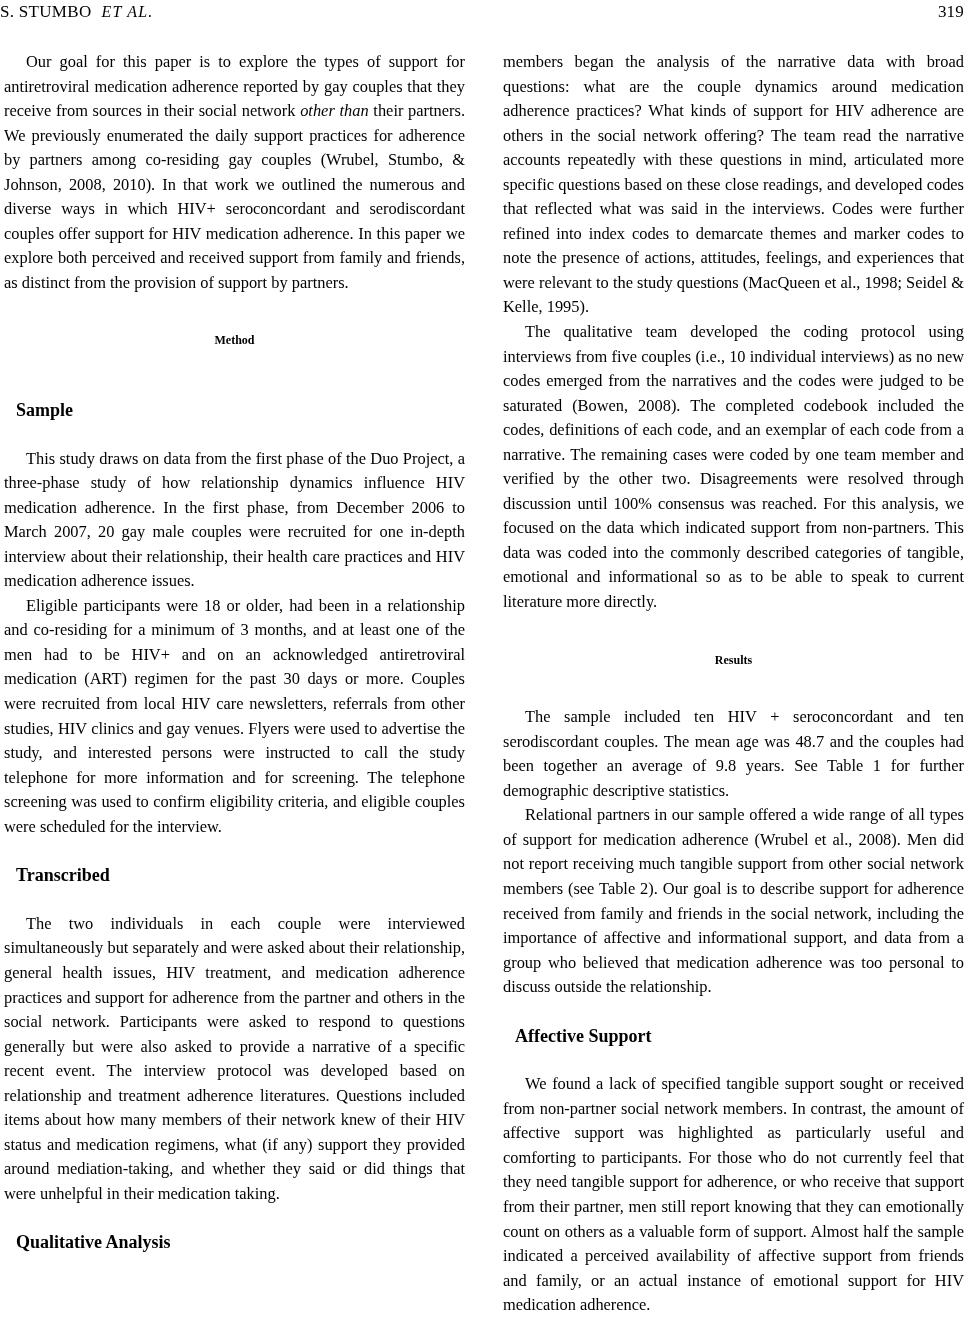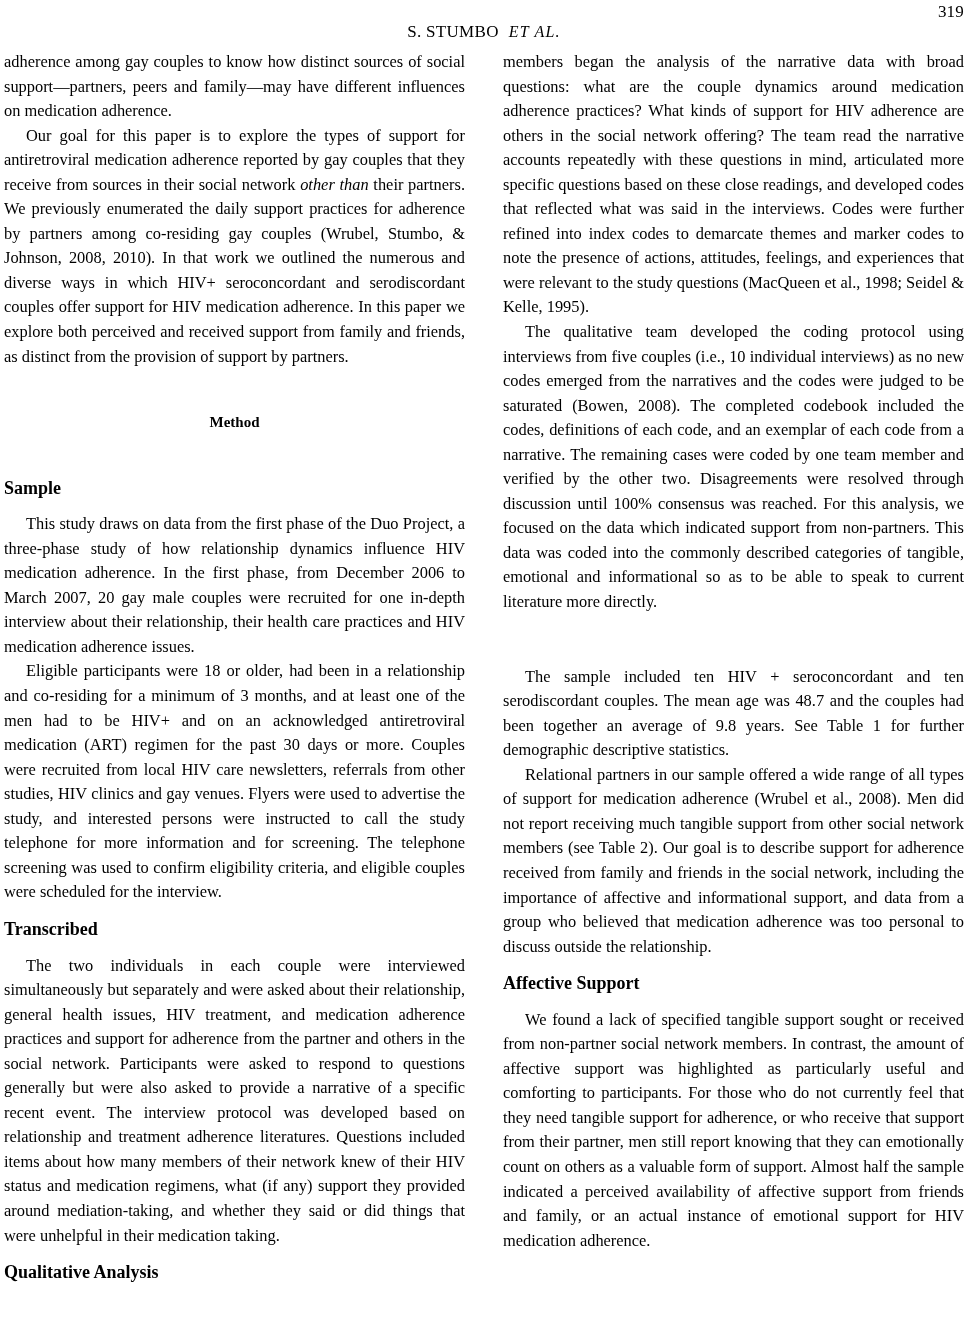--- a/index.html
+++ b/index.html
@@ -31,23 +31,21 @@
     width: 968px;
     height: 30px;
     font-size: 15.5px;
     letter-spacing: 0.2px;
   }
   .rh-title {
     position: absolute;
     left: 0;
     right: 0;
     top: 2px;
-    text-align: center;
     white-space: pre;
-    margin-top: 20px;
   }
   .rh-title .sc {
     font-variant: small-caps;
     font-size: 17px;
     letter-spacing: 0.3px;
   }
   .rh-title .etal {
     font-style: italic;
     font-variant: small-caps;
     font-size: 16px;
@@ -84,28 +82,28 @@
     text-align: justify;
     text-justify: inter-word;
     text-indent: 22px;
     hyphens: manual;
   }
   p.body.noindent {
     text-indent: 0;
   }
 
   h2.major {
-    margin: 16px;
-    font-size: 15px;
+    margin: 8px;
+    font-size: 12px;
     line-height: 24.55px;
     font-weight: bold;
     text-align: center;
   }
   h3.sub {
-    margin: 0;
+    margin: 12px;
     font-size: 18px;
     line-height: 24.55px;
     font-weight: bold;
     text-align: left;
   }
 
   
   .sp-major-before { height: 25px; }
   .sp-major-after  { height: 25px; }
   .sp-sub-before   { height: 12px; }
@@ -120,21 +118,20 @@
 
   <div class="running-head">
     <div class="rh-title"><span class="sc">S. STUMBO</span><span class="etal">ET AL.</span></div>
     <div class="rh-pageno">319</div>
   </div>
 
   <div class="columns">
 
     <div class="col">
 
-      <p class="body noindent">adherence among gay couples to know how distinct sources of social support—partners, peers and family—may have different influences on medication adherence.</p>
 
       <p class="body"><span>Our goal for this paper is to explore the types of support for antiretroviral medication adherence reported by gay couples that they receive from sources in their social network </span><span class="it">other than</span><span> their partners. We previously enumerated the daily support practices for adherence by partners among co-residing gay couples (Wrubel, Stumbo, &amp; Johnson, 2008, 2010). In that work we outlined the numerous and diverse ways in which HIV+ seroconcordant and serodiscordant couples offer support for HIV medication adherence. In this paper we explore both perceived and received support from family and friends, as distinct from the provision of support by partners.</span></p>
 
       <div class="sp-major-before"></div>
       <h2 class="major">Method</h2>
       <div class="sp-major-after"></div>
 
       <h3 class="sub">Sample</h3>
       <div class="sp-sub-after"></div>
 
@@ -152,20 +149,21 @@
 
     </div>
 
     <div class="col">
 
       <p class="body noindent">members began the analysis of the narrative data with broad questions: what are the couple dynamics around medication adherence practices? What kinds of support for HIV adherence are others in the social network offering? The team read the narrative accounts repeatedly with these questions in mind, articulated more specific questions based on these close readings, and developed codes that reflected what was said in the interviews. Codes were further refined into index codes to demarcate themes and marker codes to note the presence of actions, attitudes, feelings, and experiences that were relevant to the study questions (MacQueen et al., 1998; Seidel &amp; Kelle, 1995).</p>
 
       <p class="body">The qualitative team developed the coding protocol using interviews from five couples (i.e., 10 individual interviews) as no new codes emerged from the narratives and the codes were judged to be saturated (Bowen, 2008). The completed codebook included the codes, definitions of each code, and an exemplar of each code from a narrative. The remaining cases were coded by one team member and verified by the other two. Disagreements were resolved through discussion until 100% consensus was reached. For this analysis, we focused on the data which indicated support from non-partners. This data was coded into the commonly described categories of tangible, emotional and informational so as to be able to speak to current literature more directly.</p>
 
       <div class="sp-major-before"></div>
+      <h2 class="major">Results</h2>
       <div class="sp-major-after"></div>
 
       <p class="body">The sample included ten HIV + seroconcordant and ten serodiscordant couples. The mean age was 48.7 and the couples had been together an average of 9.8 years. See Table 1 for further demographic descriptive statistics.</p>
       <p class="body">Relational partners in our sample offered a wide range of all types of support for medication adherence (Wrubel et al., 2008). Men did not report receiving much tangible support from other social network members (see Table 2). Our goal is to describe support for adherence received from family and friends in the social network, including the importance of affective and informational support, and data from a group who believed that medication adherence was too personal to discuss outside the relationship.</p>
 
       <div class="sp-sub-before"></div>
       <h3 class="sub">Affective Support</h3>
       <div class="sp-sub-after"></div>
 
       <p class="body">We found a lack of specified tangible support sought or received from non-partner social network members. In contrast, the amount of affective support was highlighted as particularly useful and comforting to participants. For those who do not currently feel that they need tangible support for adherence, or who receive that support from their partner, men still report knowing that they can emotionally count on others as a valuable form of support. Almost half the sample indicated a perceived availability of affective support from friends and family, or an actual instance of emotional support for HIV medication adherence.</p>

